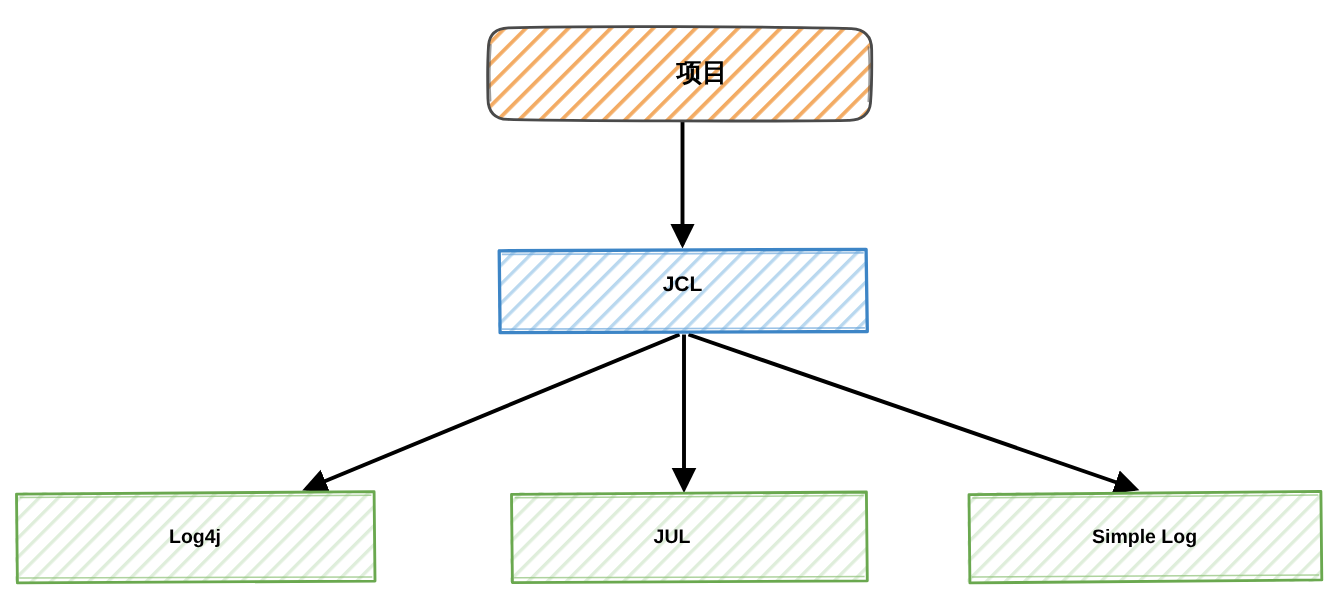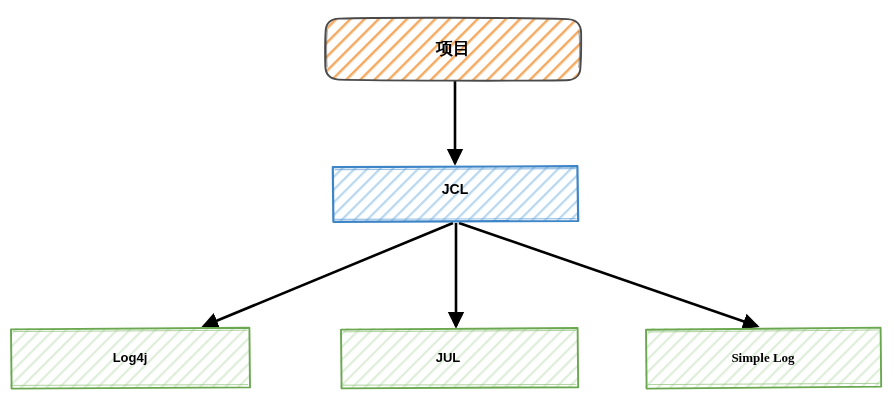--- a/index.html
+++ b/index.html
@@ -29,21 +29,21 @@
     display: flex;
     align-items: center;
     justify-content: center;
     color: #000000;
     font-weight: bold;
     pointer-events: none;
     text-align: center;
     line-height: 1.1;
   }
   .label-project {
-    left: 325px;
+    left: 340px;
     top: 18px;
     width: 256px;
     height: 62px;
     font-size: 17px;
   }
   .label-jcl {
     left: 332px;
     top: 166px;
     width: 246px;
     height: 47px;
@@ -63,21 +63,20 @@
     width: 216px;
     height: 60px;
     font-size: 13px;
   }
   .label-simplelog {
     left: 645px;
     top: 328px;
     width: 236px;
     height: 60px;
     font-size: 13px;
-    font-family: Liberation Serif, serif;
   }
 </style>
 </head>
 <body>
 
 <div id="canvas">
 
   <svg id="diagram-svg" viewBox="0 0 894 410">
     <defs>
 

